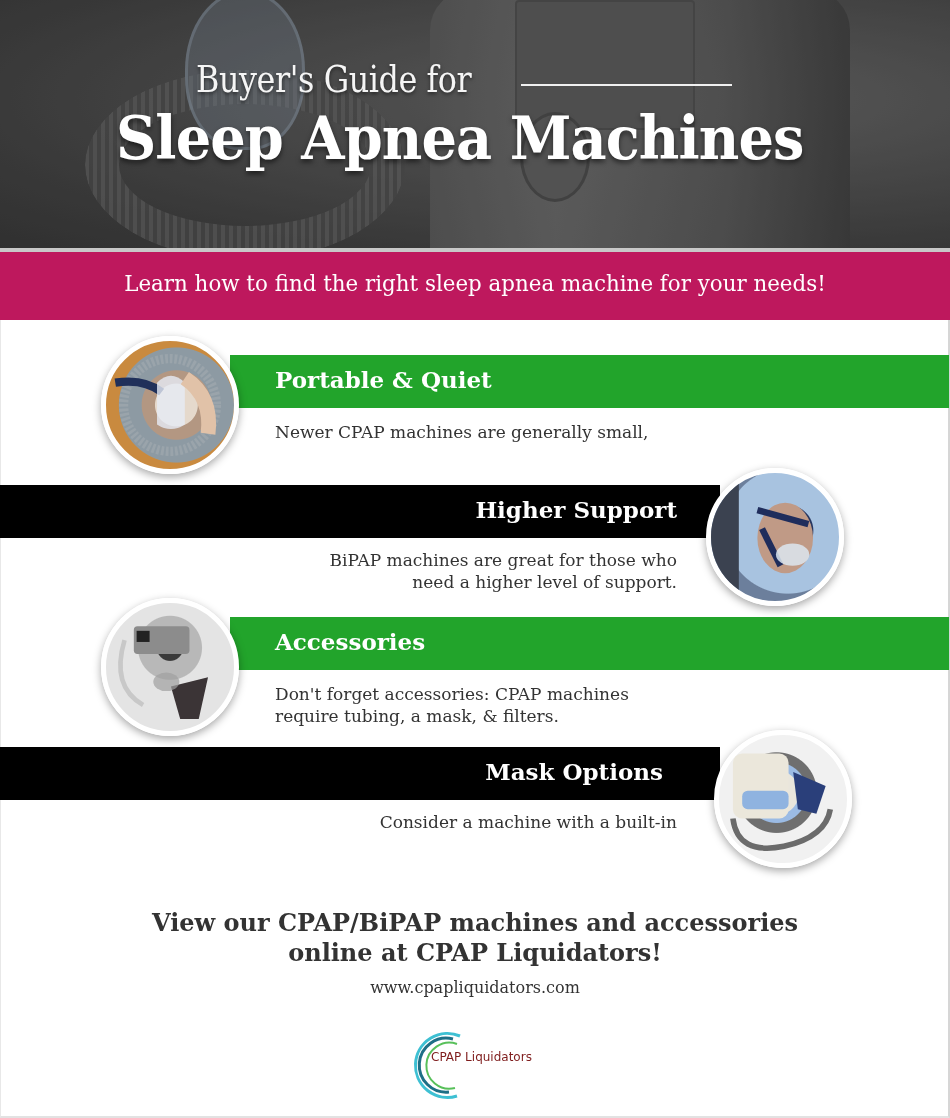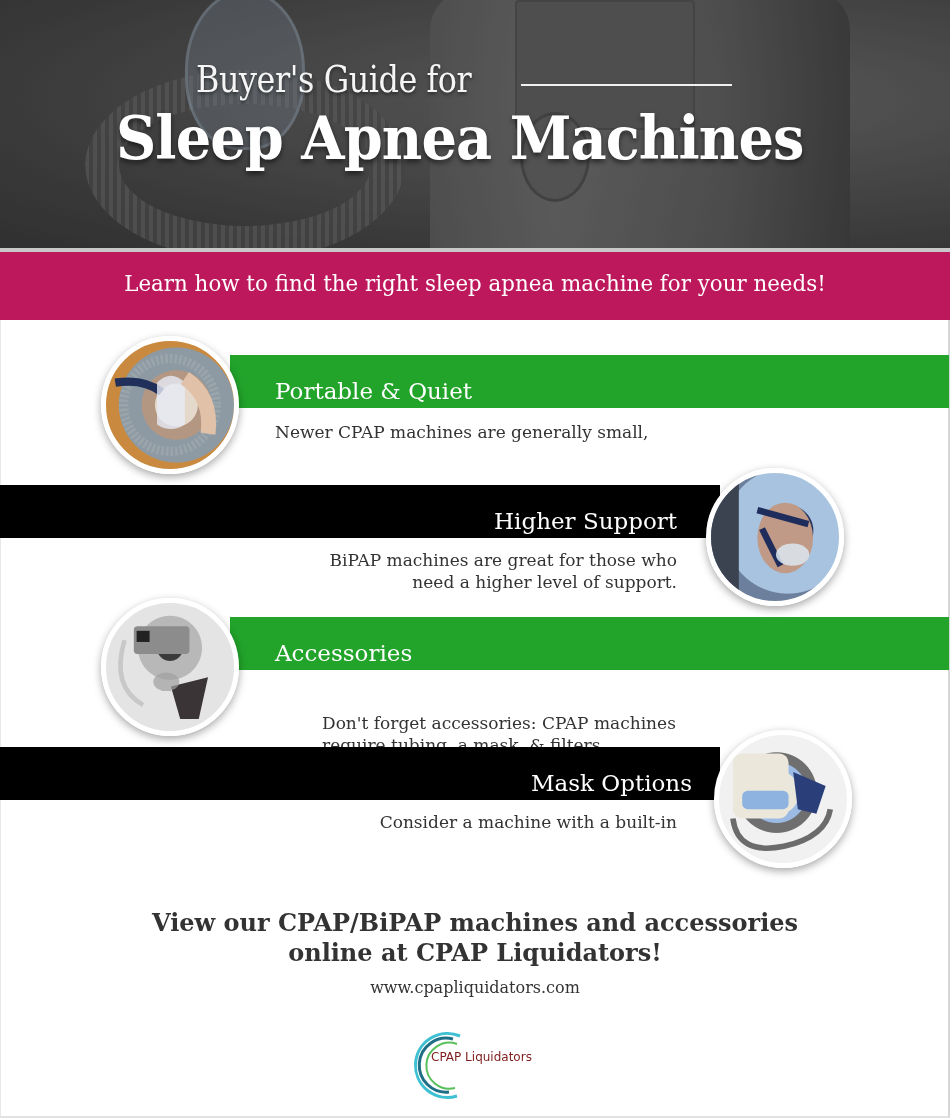--- a/index.html
+++ b/index.html
@@ -28,21 +28,21 @@
   .hero-bottom { position: absolute; left: 0; top: 248px; width: 950px; height: 4px; background: #c8c8c8; }
 
   
   .banner { position: absolute; left: 0; top: 252px; width: 950px; height: 68px; background: #be185d; }
   .banner-text { position: absolute; left: 0; right: 0; top: 18px; text-align: center; font-size: 23px; color: #ffffff; letter-spacing: 0; transform: scaleX(.93); white-space: nowrap; }
 
   
   .bar { position: absolute; height: 53px; }
   .bar.green { background: #22a42b; }
   .bar.blue { background: #000000; }
-  .bar-label { position: absolute; top: 11px; font-size: 23px; font-weight: normal; color: #ffffff; white-space: nowrap; margin-top: 12px; }
+  .bar-label { position: absolute; top: 11px; font-size: 23px; font-weight: bold; color: #ffffff; white-space: nowrap; }
   .desc { position: absolute; font-size: 17px; line-height: 22px; color: #333333; }
   .desc.right { text-align: right; }
 
   .photo { position: absolute; width: 138px; height: 138px; border-radius: 50%; border: 5px solid #ffffff; box-shadow: 0 3px 8px rgba(0,0,0,.35); overflow: hidden; }
   .photo.p1 { background: radial-gradient(circle at 55% 50%, #e5d9cc 0 22%, #b39782 23% 36%, #8d9aa3 37% 60%, #c98a3f 61% 100%); }
   .photo.p2 { background: radial-gradient(circle at 60% 45%, #b18d77 0 18%, #26355f 19% 24%, #a8c3e0 25% 60%, #6c7f9c 61% 100%); }
   .photo.p3 { background: radial-gradient(circle at 50% 35%, #3a3a3a 0 12%, #b8b8b8 13% 30%, #e4e4e4 31% 100%); }
   .photo.p4 { background: radial-gradient(circle at 45% 45%, #e9e6dc 0 22%, #9bbbe4 23% 30%, #6f6f6f 31% 40%, #f1f1f1 41% 100%); }
   .photo-inner { position: absolute; inset: 0; }
 
@@ -103,36 +103,36 @@
     <ellipse cx="80" cy="70" rx="30" ry="38" fill="#c09a86"></ellipse>
     <path d="M50 40 L105 55" stroke="#1f2d5c" stroke-width="7"></path>
     <path d="M55 60 L75 100" stroke="#1f2d5c" stroke-width="7"></path>
     <ellipse cx="88" cy="88" rx="18" ry="12" fill="rgba(220,230,240,.85)"></ellipse>
   </svg>
 </div>
 
 <div class="bar green" style="left:230px; top:617px; width:719px;">
   <div class="bar-label" style="left:45px;">Accessories</div>
 </div>
-<div class="desc" style="left:275px; top:712px;margin-left:47px;">
+<div class="desc" style="left:275px; top:683px;">
   <div>Don't forget accessories: CPAP machines</div>
   <div>require tubing, a mask, &amp; filters.</div>
 </div>
 <div class="photo p3" style="left:101px; top:598px;">
   <svg class="photo-inner" viewBox="0 0 138 138">
     <rect x="30" y="25" width="60" height="30" rx="4" fill="#8c8c8c"></rect>
     <rect x="33" y="30" width="14" height="12" fill="#222"></rect>
     <path d="M20 40 Q5 90 40 110" stroke="#c8c8c8" stroke-width="5" fill="none"></path>
     <path d="M70 90 L110 80 L100 125 L80 125 Z" fill="#3b3436"></path>
     <ellipse cx="65" cy="85" rx="14" ry="10" fill="rgba(160,160,160,.7)"></ellipse>
   </svg>
 </div>
 
 <div class="bar blue" style="left:0px; top:747px; width:720px;">
-  <div class="bar-label" style="right:28px;">Mask Options</div>
+  <div class="bar-label" style="right:57px;">Mask Options</div>
 </div>
 <div class="desc right" style="right:273px; top:811px;">
   <div>Consider a machine with a built-in</div>
 </div>
 <div class="photo p4" style="left:714px; top:730px;">
   <svg class="photo-inner" viewBox="0 0 138 138">
     <rect x="15" y="20" width="60" height="70" rx="10" fill="#ebe7db"></rect>
     <rect x="25" y="60" width="50" height="20" rx="6" fill="#8fb3e0"></rect>
     <path d="M15 90 Q20 130 70 120 Q115 110 120 80" stroke="#6b6b6b" stroke-width="6" fill="none"></path>
     <path d="M80 40 L115 55 L105 85 L85 80 Z" fill="#2a3f7a"></path>

